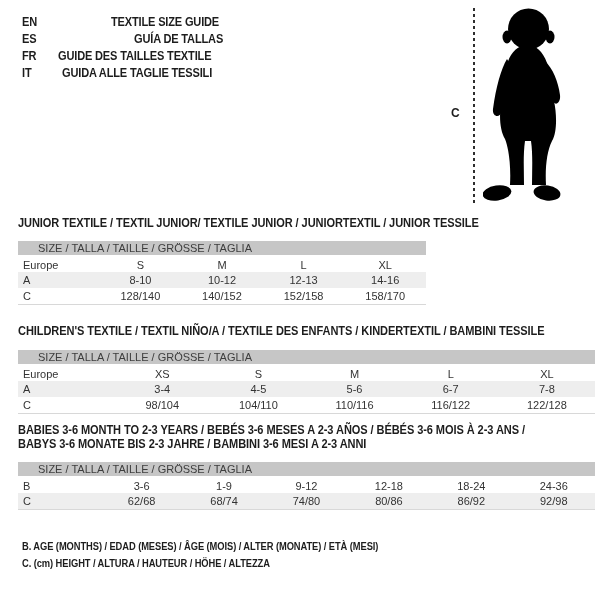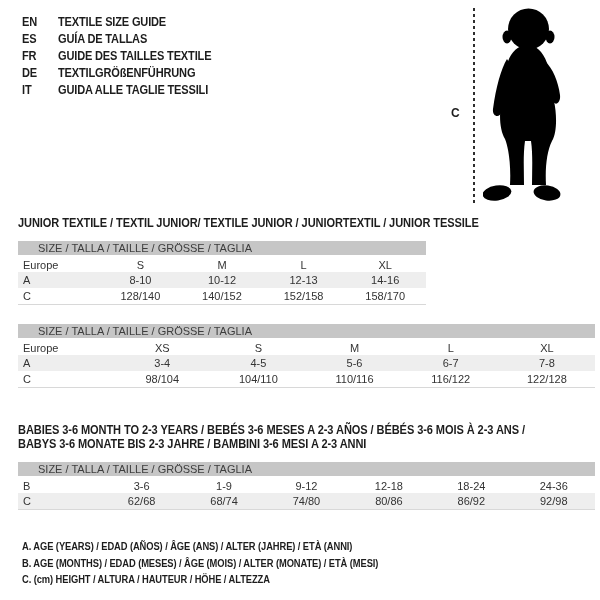--- a/index.html
+++ b/index.html
@@ -3,21 +3,21 @@
 <meta charset="utf-8">
 <style>
   * { margin:0; padding:0; box-sizing:border-box; }
   html,body { width:600px; height:600px; background:#ffffff; overflow:hidden; }
   body { font-family:"Liberation Sans","DejaVu Sans",sans-serif; color:#1d1d1d; position:relative; }
 
   .condensed { display:inline-block; transform:scaleX(0.85); transform-origin:0 50%; white-space:nowrap; }
 
   
   .lang-list { position:absolute; left:22px; top:13px; }
-  .lang-row { display:flex; line-height:17px; font-size:13px; font-weight:700; letter-spacing:-0.2px; }
+  .lang-row { display:flex; line-height:17px; font-size:13px; font-weight:700; letter-spacing:-0.2px;justify-content:space-between; }
   .lang-code { width:36px; flex:0 0 36px; }
 
   
   .figure-area { position:absolute; left:445px; top:6px; width:155px; height:202px; }
   .measure-line { position:absolute; left:28px; top:2px; width:2px; height:198px;
                   background:repeating-linear-gradient(to bottom,#2e2e2e 0 3px,transparent 3px 6px); }
   .measure-label { position:absolute; left:6px; top:100px; font-size:12px; font-weight:700; }
   .figure-svg { position:absolute; left:38px; top:0; }
 
   
@@ -53,24 +53,20 @@
       <span class="lang-code condensed">EN</span>
       <span class="condensed">TEXTILE SIZE GUIDE</span>
     </div>
     <div class="lang-row">
       <span class="lang-code condensed">ES</span>
       <span class="condensed">GUÍA DE TALLAS</span>
     </div>
     <div class="lang-row">
       <span class="lang-code condensed">FR</span>
       <span class="condensed">GUIDE DES TAILLES TEXTILE</span>
-    </div>
-    <div class="lang-row">
-      <span class="lang-code condensed">DE</span>
-      <span class="condensed">TEXTILGRÖßENFÜHRUNG</span>
     </div>
     <div class="lang-row">
       <span class="lang-code condensed">IT</span>
       <span class="condensed">GUIDA ALLE TAGLIE TESSILI</span>
     </div>
   </div>
 
   <div class="figure-area">
     <span class="measure-label">C</span>
     <div class="measure-line"></div>
@@ -117,20 +113,21 @@
             <td>128/140</td>
             <td>140/152</td>
             <td>152/158</td>
             <td>158/170</td>
           </tr>
         </tbody>
       </table>
   </section>
 
   <section class="section sec-t2">
+    <h2 class="section-title"><span class="condensed">CHILDREN'S TEXTILE / TEXTIL NIÑO/A / TEXTILE DES ENFANTS / KINDERTEXTIL / BAMBINI TESSILE</span></h2>
     <table class="size-table">
         <thead>
           <tr>
             <th colspan="6">SIZE / TALLA / TAILLE / GRÖSSE / TAGLIA</th>
           </tr>
         </thead>
         <tbody>
           <tr>
             <td>Europe</td>
             <td>XS</td>
@@ -187,18 +184,17 @@
             <td>74/80</td>
             <td>80/86</td>
             <td>86/92</td>
             <td>92/98</td>
           </tr>
         </tbody>
       </table>
   </section>
 
   <footer class="legend">
-    <div class="legend-line"><span class="condensed">A. AGE (YEARS) / EDAD (AÑOS) / ÂGE (ANS) / ALTER (JAHRE) / ETÀ (ANNI)</span></div>
     <div class="legend-line"><span class="condensed">B. AGE (MONTHS) / EDAD (MESES) / ÂGE (MOIS) / ALTER (MONATE) / ETÀ (MESI)</span></div>
     <div class="legend-line"><span class="condensed">C. (cm) HEIGHT / ALTURA / HAUTEUR / HÖHE / ALTEZZA</span></div>
   </footer>
 
 </div>
 
 </body></html>

